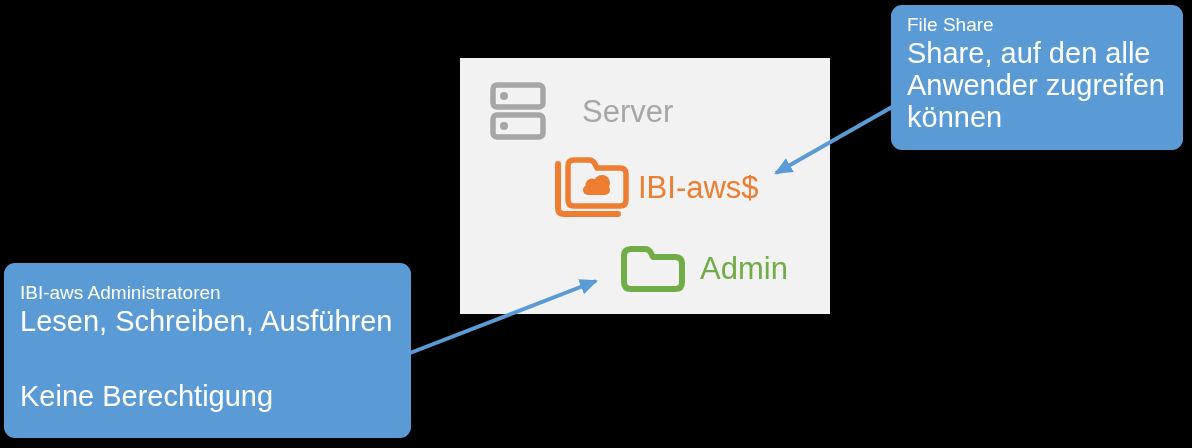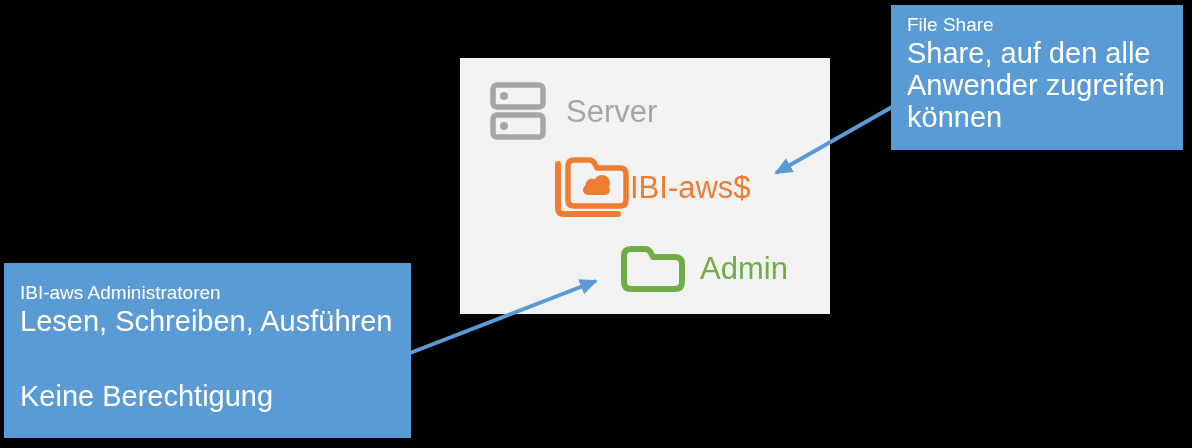--- a/index.html
+++ b/index.html
@@ -23,41 +23,42 @@
     top: 58px;
     width: 370px;
     height: 256px;
     background: #F2F2F2;
   }
   .row {
     position: absolute;
     display: flex;
     align-items: center;
   }
-  .row-server  { left: 30px;  top: 24px;  }
+  .row-server  { left: 30px;  top: 24px; gap: 16px;  }
   .row-share   { left: 92px;  top: 98px;  }
   .row-admin   { left: 160px; top: 186px; text-align: right; }
 
   .row .icon { flex: 0 0 auto; display: block; }
 
   .label {
     font-size: 31px;
     line-height: 1.1;
     white-space: nowrap;
   }
   .label-server { color: #A6A6A6; margin-left: 20px; }
-  .label-share  { color: #ED7D31; margin-left: 0;  }
+  .label-share  { color: #ED7D31; margin-left: 8px;  }
   .label-admin  { color: #70AD47; margin-left: 14px; }
 
   
   .callout {
     position: absolute;
     background: #5B9BD5;
     color: #FFFFFF;
     box-sizing: border-box;
+    border-radius: 11px;
   }
   .callout-top-right {
     left: 891px;
     top: 5px;
     width: 292px;
     height: 145px;
     padding: 8px 16px;
   }
   .callout-bottom-left {
     left: 4px;

